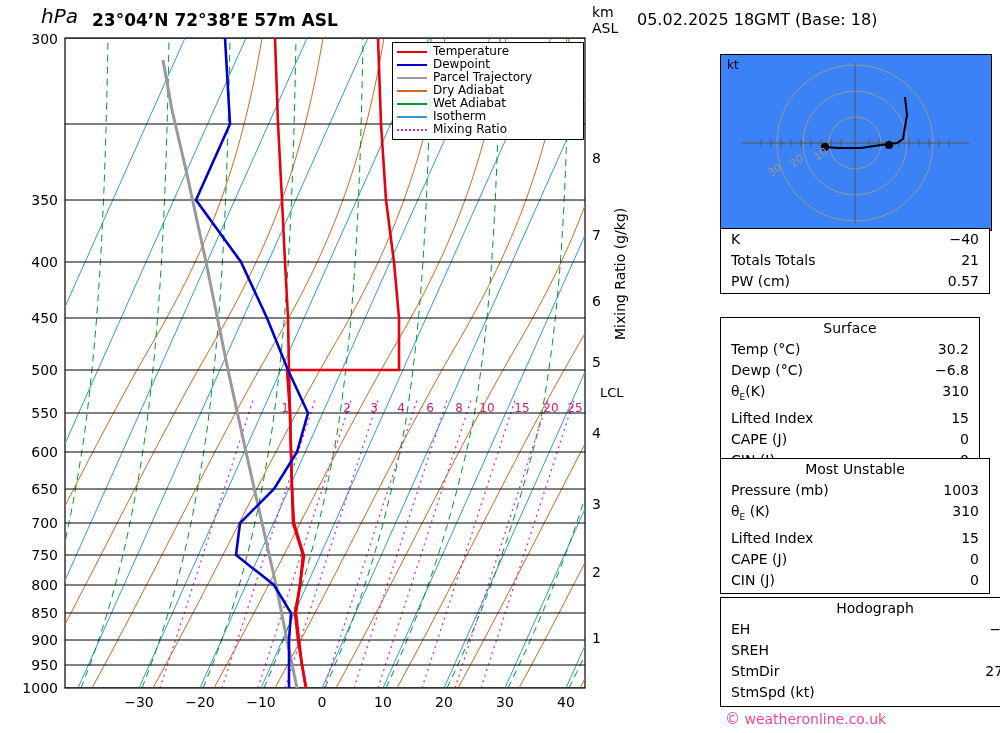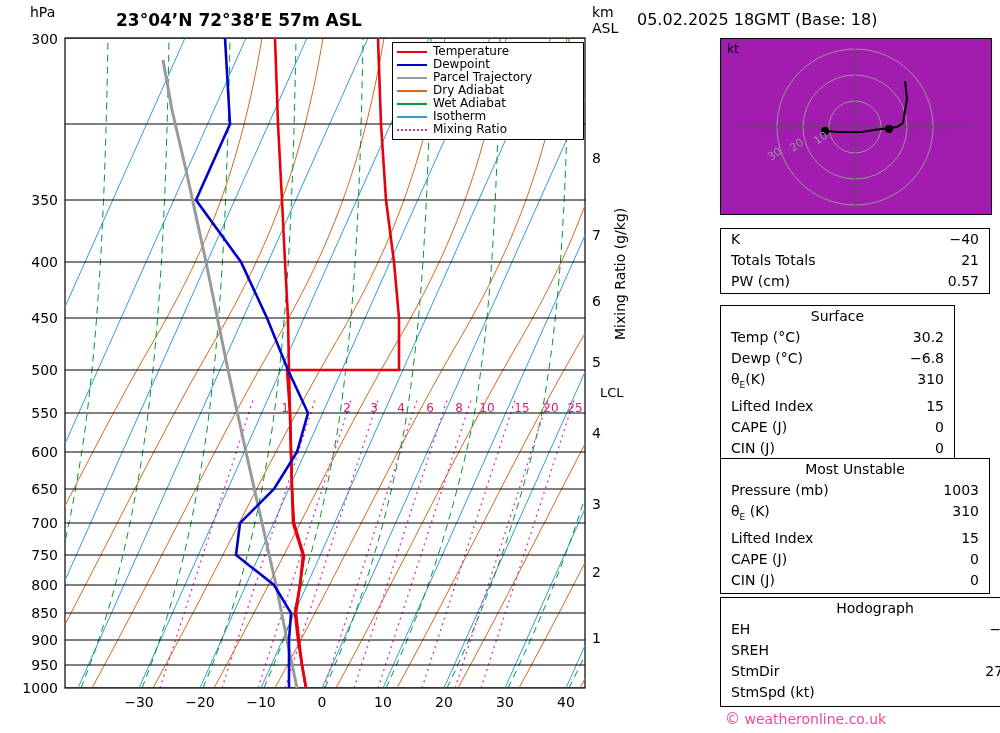--- a/index.html
+++ b/index.html
@@ -13,24 +13,24 @@
     overflow:hidden;
   }
   .root { position:absolute; left:0; top:0; width:1000px; height:733px; }
 
   
   #sounding { position:absolute; left:0; top:0; width:625px; height:733px; }
   #skewt-svg { position:absolute; left:0; top:0; }
 
   .lbl { position:absolute; white-space:nowrap; }
 
-  #hpa-label { left:30px; top:4px; font-size:14px; }
+  #hpa-label { left:41px; top:4px; font-size:20px;font-style:italic; }
   #km-label { left:592px; top:4px; font-size:14px; }
   #asl-label { left:592px; top:20px; font-size:14px; }
-  #station-title { left:92px; top:10px; font-size:17px; font-weight:bold; letter-spacing:0px;margin-left:24px; }
+  #station-title { left:92px; top:10px; font-size:17px; font-weight:bold; letter-spacing:0px; }
   #xaxis-title { left:185px; top:709px; font-size:15px; }
   #mixing-title {
     position:absolute; left:612px; top:340px;
     transform-origin: left top; transform: rotate(-90deg);
     font-size:14px; white-space:nowrap;
   }
   #lcl-label { position:absolute; left:600px; top:385px; font-size:13px; }
 
   
   #legend {
@@ -40,32 +40,32 @@
   }
   #legend ul { list-style:none; margin:0; padding:2px 0 0 4px; }
   #legend li { height:13px; line-height:13px; font-size:12px; display:flex; align-items:center; }
   #legend .swatch { display:inline-block; width:30px; height:0; border-top-width:2px; border-top-style:solid; margin-right:6px; }
 
   
   #rightcol { position:absolute; left:625px; top:0; width:375px; height:733px; }
   #run-title { position:absolute; left:12px; top:10px; font-size:16px; white-space:nowrap; }
 
   
-  #hodo-box { position:absolute; left:95px; top:38px; width:270px; height:175px; border:1px solid #000; background:#a21caf; }
+  #hodo-box { position:absolute; left:95px; top:54px; width:270px; height:175px; border:1px solid #000; background:#3b82f6; }
   #hodo-kt { position:absolute; left:6px; top:3px; font-size:12px; }
 
   
   .panel { position:absolute; left:95px; border:1px solid #000; background:#fff; box-sizing:border-box; }
   .panel .row { display:flex; justify-content:space-between; padding:0 10px; font-size:14px; line-height:21px; }
   .panel .row .k { white-space:nowrap; }
   .panel .row .v { white-space:nowrap; }
   .panel .hdr { text-align:center; font-size:14px; line-height:21px; }
 
   #panel-indices { top:228px; width:270px; height:66px; }
-  #panel-surface { top:305px; width:235px; height:155px; }
+  #panel-surface { top:317px; width:260px; height:155px; }
   #panel-unstable { top:458px; width:270px; height:136px; }
   #panel-hodo { top:597px; width:310px; height:110px; }
 
   #copyright { position:absolute; left:100px; top:710px; font-size:14px; color:#ec4899; white-space:nowrap; }
   #copyright .c { font-size:15px; }
 
   sub { font-size:9px; }
 </style>
 </head>
 <body>

